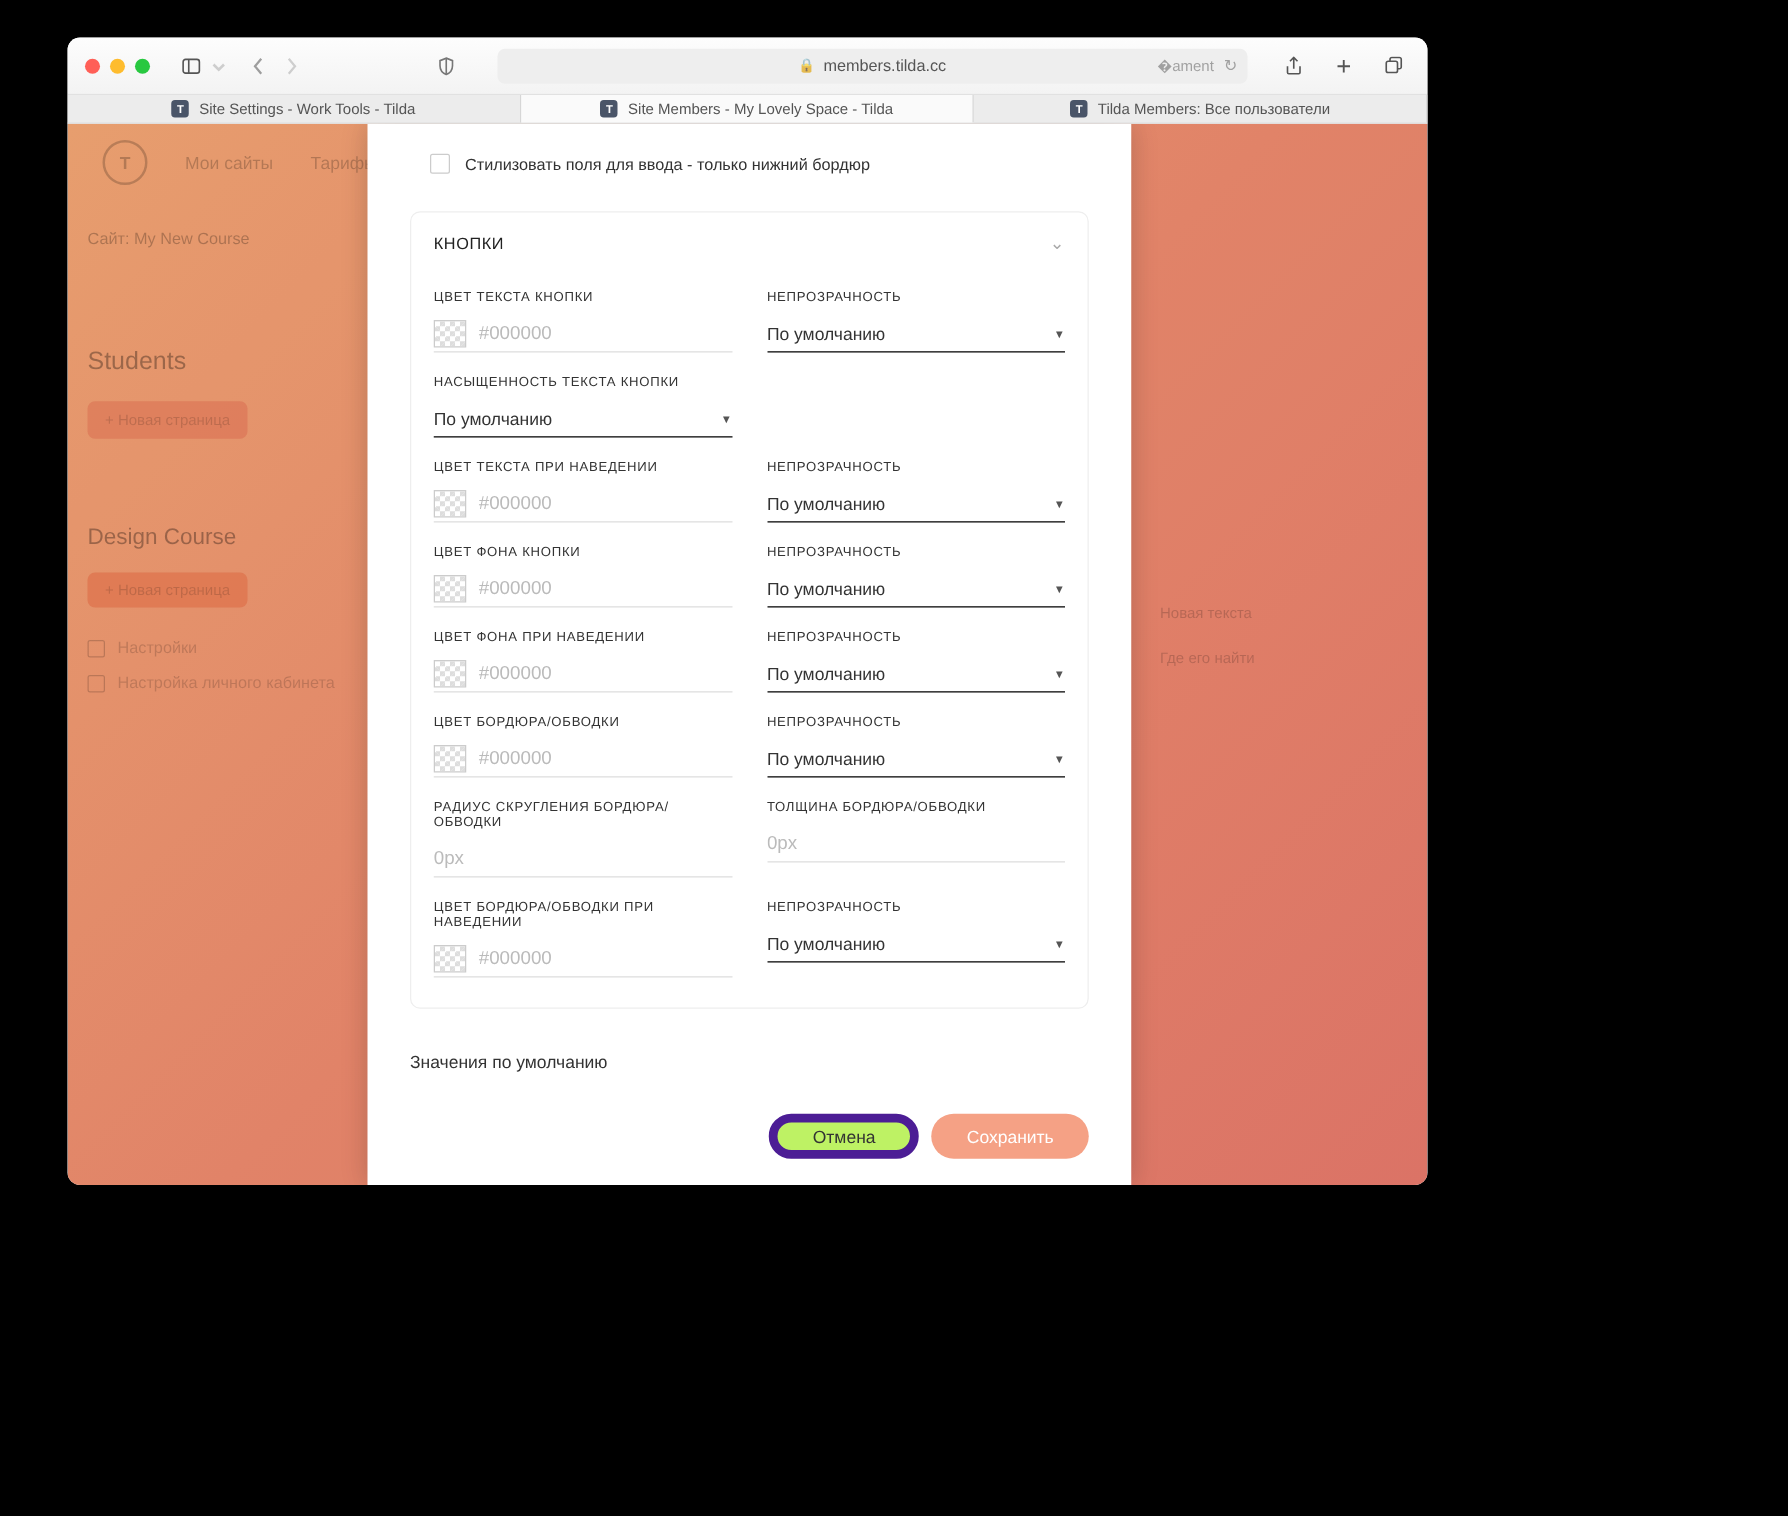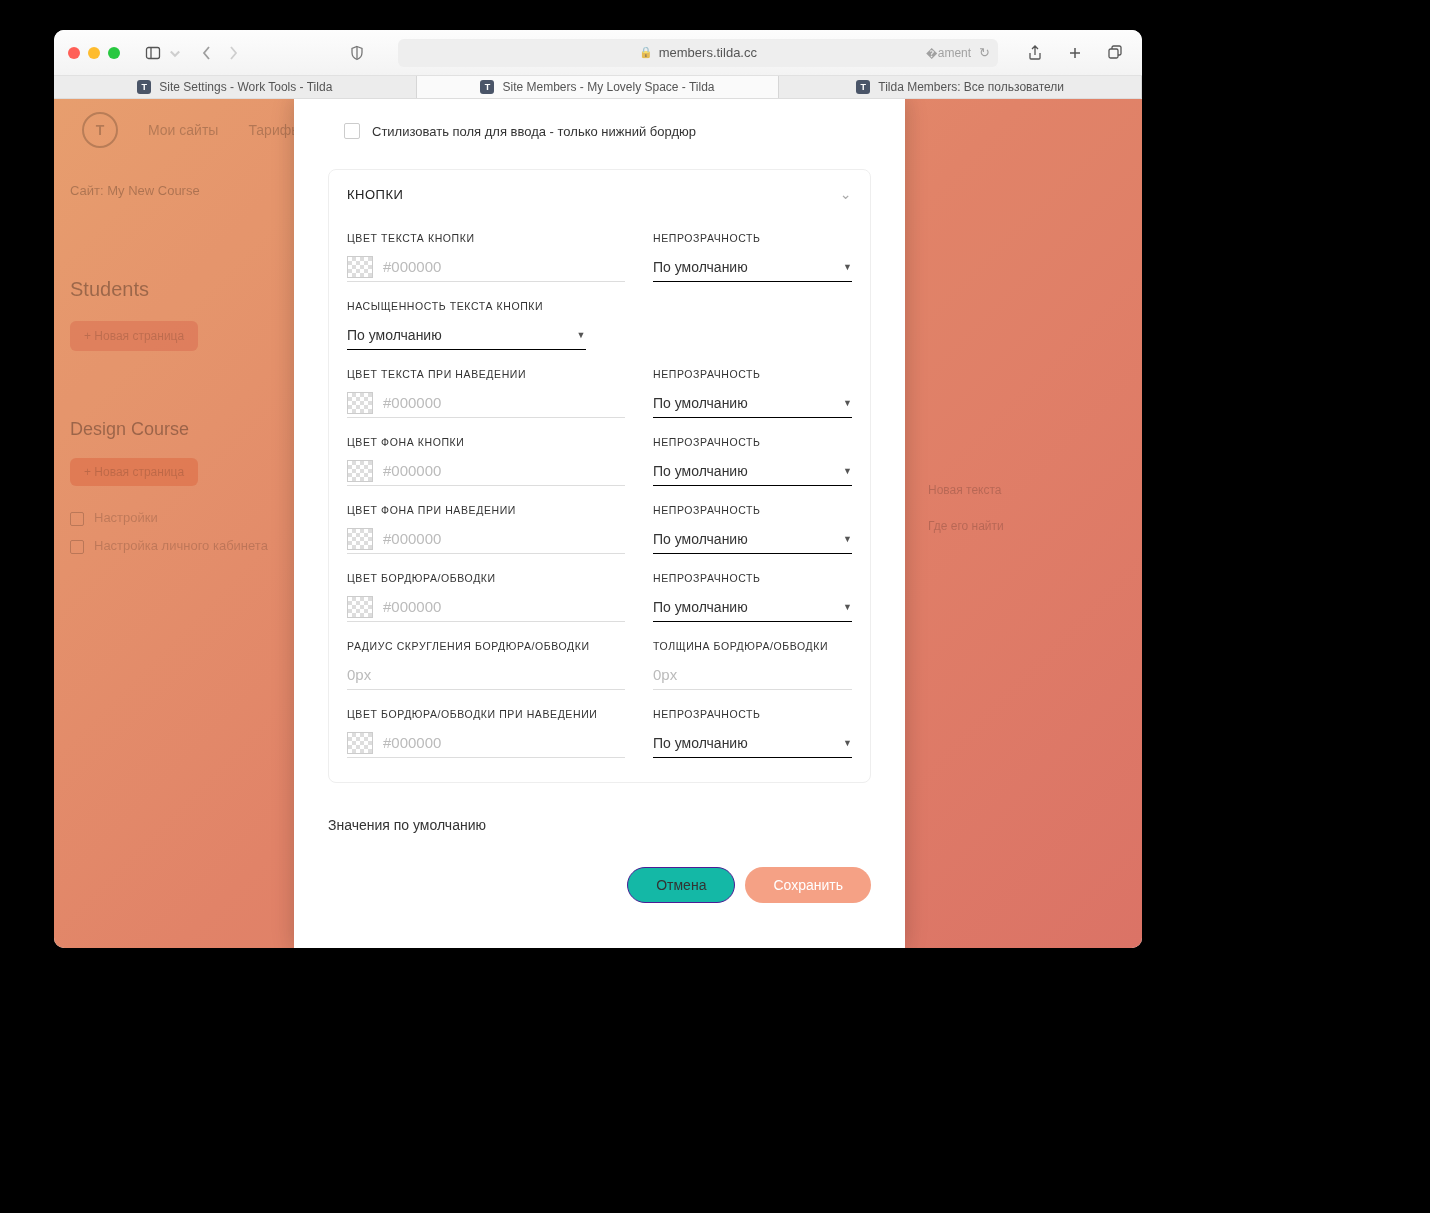--- a/index.html
+++ b/index.html
@@ -38,36 +38,36 @@
 .bg-right{position:absolute;right:14px;top:384px;color:rgba(0,0,0,.18);font-size:12px;width:200px}
 .bg-right div{margin-bottom:22px}
 .modal{position:absolute;left:240px;top:0;width:611px;height:849px;background:#fff;box-shadow:-4px 0 20px rgba(0,0,0,.1),4px 0 20px rgba(0,0,0,.1);overflow:hidden}
 .mscroll{height:100%;overflow:hidden}
 .chkrow{display:flex;align-items:center;gap:12px;padding:24px 50px 30px}
 .chkbox{width:16px;height:16px;border:1.5px solid #ccc;border-radius:2px;flex-shrink:0}
 .chklabel{font-size:13px;color:#333}
 .panel{margin:0 34px;border:1px solid #eee;border-radius:8px;padding-bottom:24px}
 .panel-hd{display:flex;justify-content:space-between;align-items:flex-end;padding:16px 18px 12px;font-size:13px;letter-spacing:.5px;color:#222}
 .panel-hd .caret{color:#aaa;font-size:14px}
-.grid{display:grid;grid-template-columns:1fr;gap:0 28px;padding:0 18px}
+.grid{display:grid;grid-template-columns:1fr 1fr;gap:0 28px;padding:0 18px}
 .field{margin-top:18px}
 .field.full{grid-column:1/3;max-width:calc(50% - 14px)}
 .flabel{font-size:10.5px;letter-spacing:.6px;color:#333;margin-bottom:8px;font-weight:500}
 .cwrap{display:flex;align-items:center;border-bottom:1px solid #ddd;height:30px}
 .swatch{width:26px;height:22px;background-image:linear-gradient(45deg,#ddd 25%,transparent 25%),linear-gradient(-45deg,#ddd 25%,transparent 25%),linear-gradient(45deg,transparent 75%,#ddd 75%),linear-gradient(-45deg,transparent 75%,#ddd 75%);background-size:8px 8px;background-position:0 0,0 4px,4px -4px,-4px 0;border:1px solid #ccc;margin-right:10px;flex-shrink:0}
 .cinput{border:none;outline:none;font-size:15px;color:#bbb;width:100%;background:transparent}
 .cinput::placeholder{color:#bbb}
 .select{border-bottom:1px solid #000000;height:30px;display:flex;align-items:center;justify-content:space-between;font-size:14px;color:#333;cursor:pointer}
 .select .sarrow{font-size:9px;color:#555}
 .tinput{border:none;border-bottom:1px solid #ddd;height:30px;font-size:15px;color:#bbb;width:100%;outline:none;background:transparent}
 .tinput::placeholder{color:#bbb}
 .defaults{padding:34px 34px 0;font-size:14px;color:#333}
 .footer{display:flex;justify-content:flex-end;gap:10px;padding:34px 34px 24px}
 .btn{height:36px;padding:0 28px;border-radius:22px;font-size:14px;display:flex;align-items:center;justify-content:center;cursor:pointer;border:none}
-.btn.cancel{background:#14b8a6;border:1px solid #4c1d95;color:#333}
+.btn.cancel{background:#bef264;border:7px solid #4c1d95;color:#333}
 .btn.save{background:#f5a185;color:#fff}
 </style>
 </head>
 <body>
 
 <div class="window">
   <div class="titlebar">
     <div class="traffic">
       <div class="dot r"></div>
       <div class="dot y"></div>

